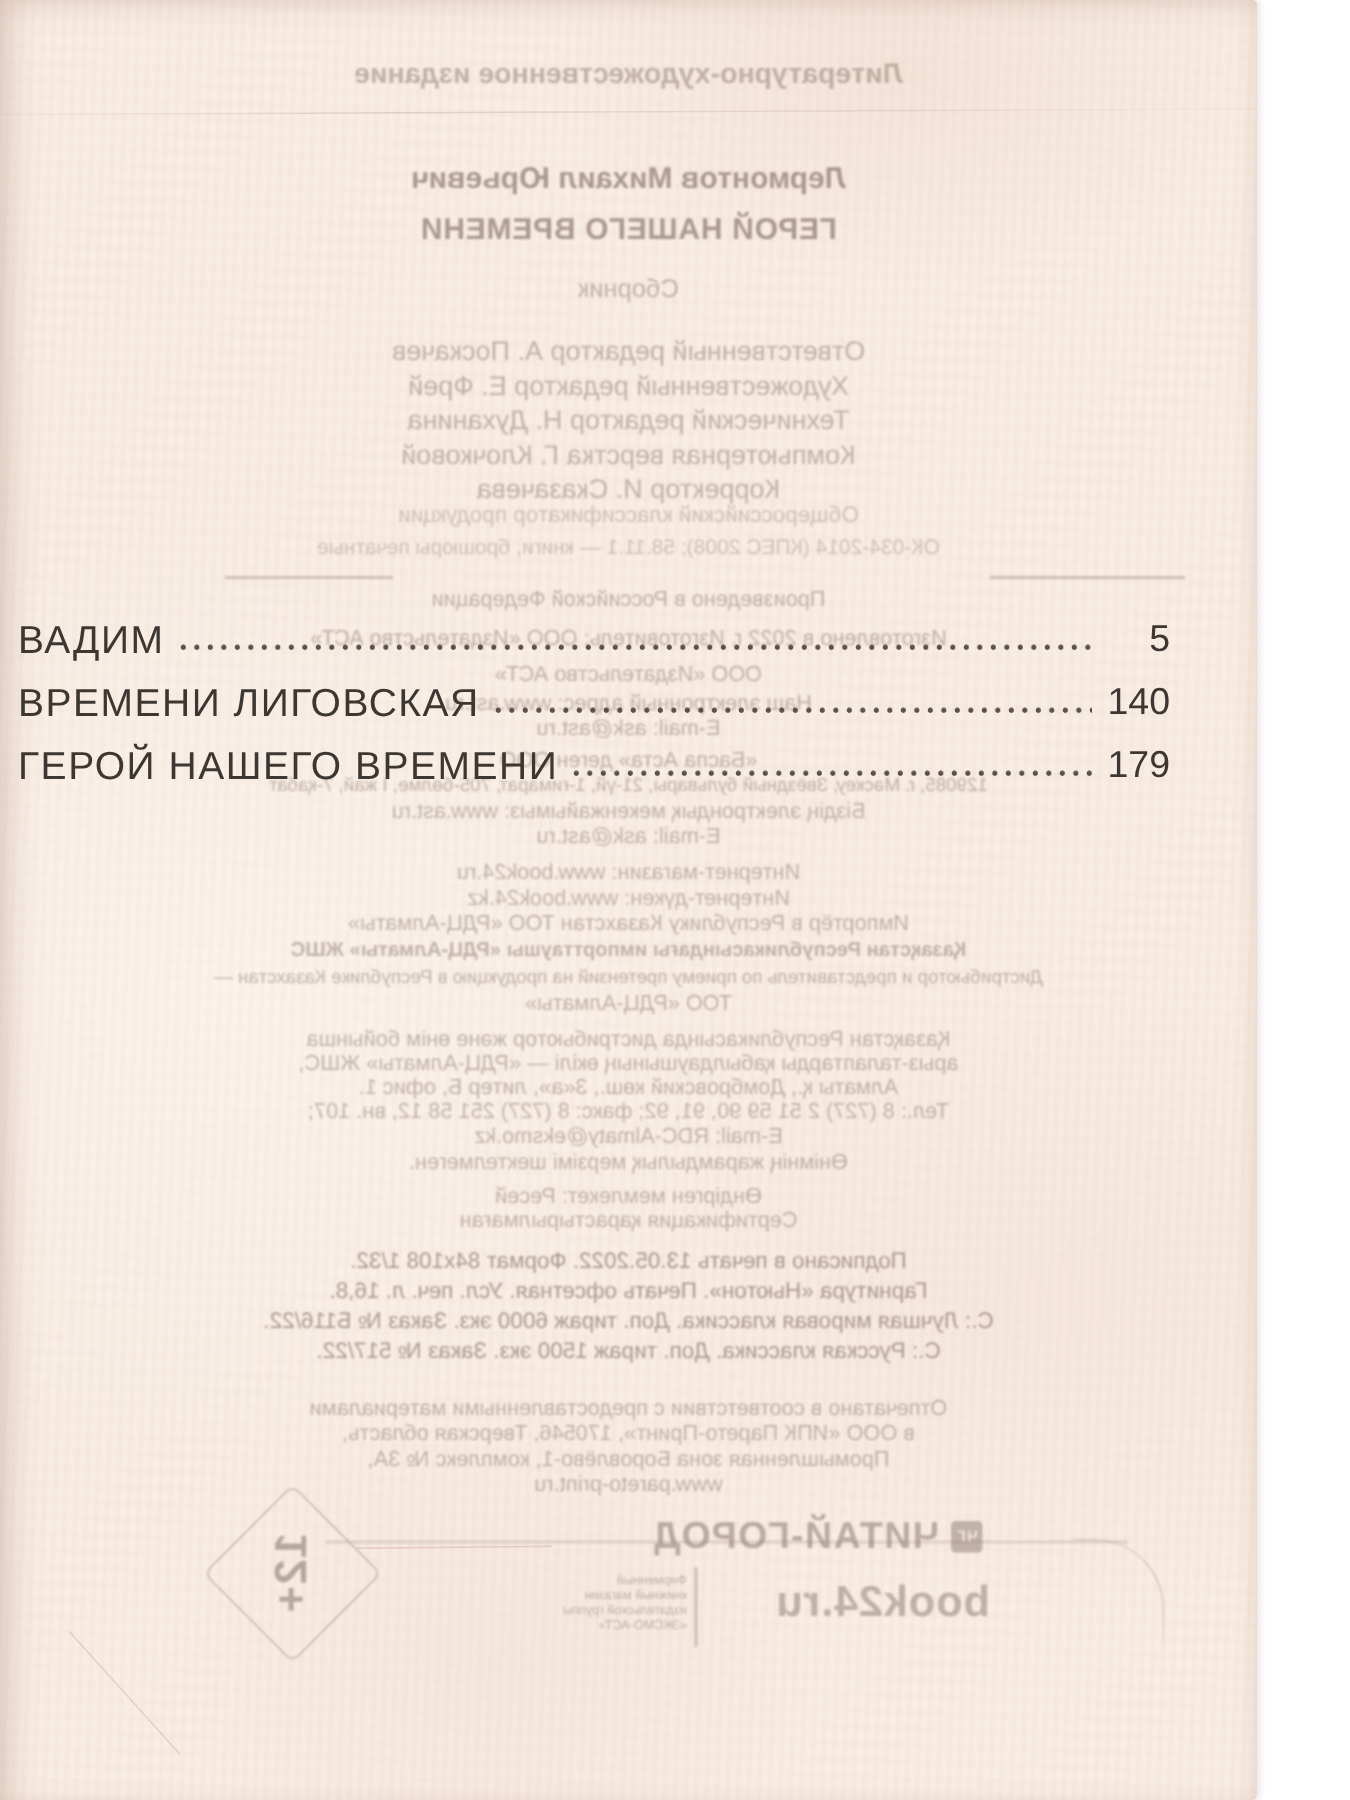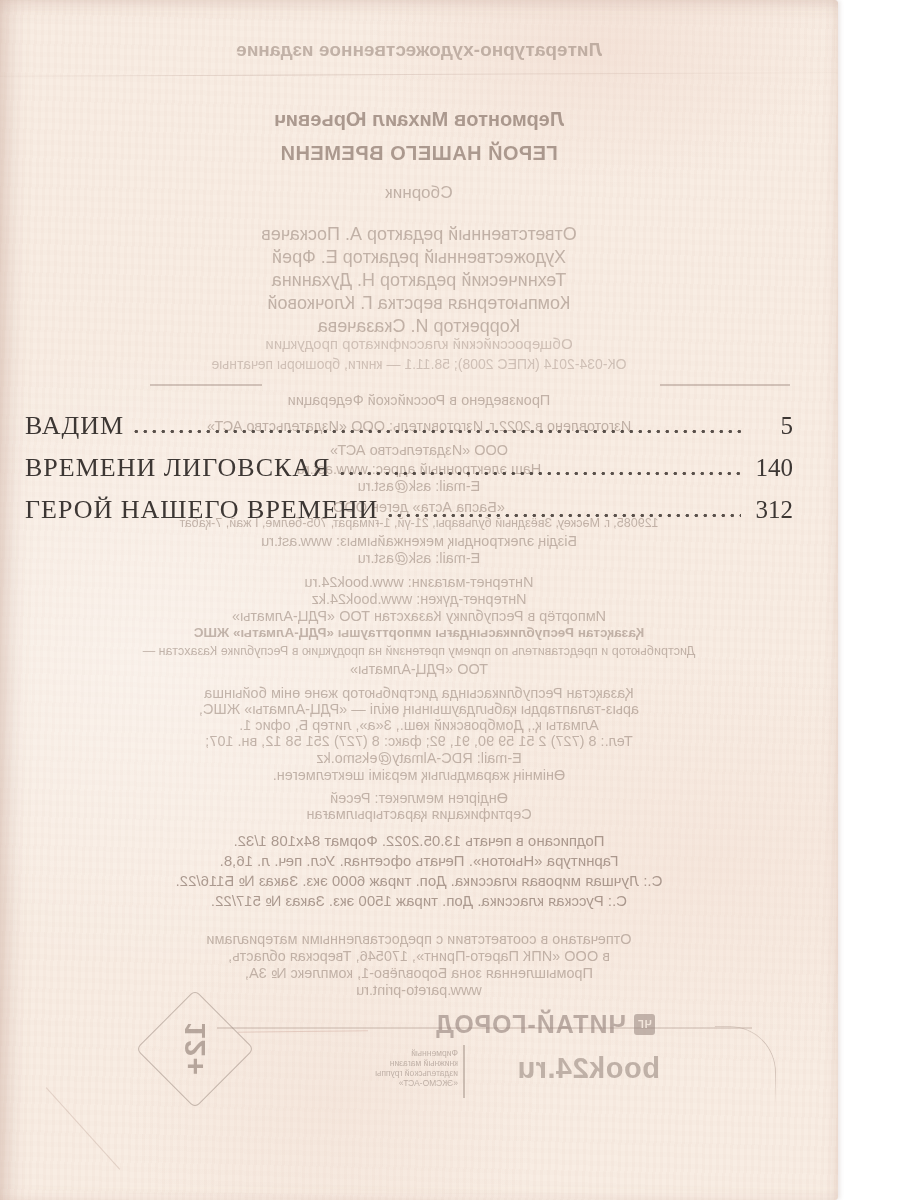--- a/index.html
+++ b/index.html
@@ -59,21 +59,21 @@
   .age-diamond{position:absolute;left:601px;top:1007px;width:82px;height:82px;
     border:1.6px solid rgba(150,132,122,.50);transform:rotate(45deg);border-radius:6px;
     display:flex;align-items:center;justify-content:center;}
   .age-text{transform:rotate(45deg);color:rgba(140,122,112,.60);font-weight:bold;font-size:30px;letter-spacing:1px;}
 
   
   .content{position:absolute;inset:0;z-index:2;}
   .toc-heading{position:absolute;left:0;top:342px;width:812px;text-align:center;
     font-family:"Liberation Sans",sans-serif;font-weight:600;font-size:43px;letter-spacing:1.5px;
     color:#463e39;}
-  .toc{position:absolute;left:25px;top:399px;width:768px;font-family:Liberation Serif, serif;color:#3d3734;}
+  .toc{position:absolute;left:12px;top:399px;width:768px;font-family:Liberation Sans, sans-serif;color:#3d3734;}
   .toc-row{display:flex;align-items:flex-end;height:42px;}
   .toc-title{font-size:26px;letter-spacing:1px;white-space:nowrap;line-height:30px;}
   .toc-dots{flex:1;height:5px;margin:0 6px 7px 10px;
     background-image:radial-gradient(circle at 2.2px 2.5px, rgba(62,54,49,.85) 1.5px, transparent 2px);
     background-size:9px 5px;background-repeat:repeat-x;background-position:left bottom;}
   .toc-page{font-size:25px;min-width:46px;text-align:right;line-height:30px;}
 </style>
 </head>
 <body>
 
@@ -166,18 +166,18 @@
         <span class="toc-page">5</span>
       </div>
       <div class="toc-row">
         <span class="toc-title">ВРЕМЕНИ ЛИГОВСКАЯ</span>
         <span class="toc-dots"></span>
         <span class="toc-page">140</span>
       </div>
       <div class="toc-row">
         <span class="toc-title">ГЕРОЙ НАШЕГО ВРЕМЕНИ</span>
         <span class="toc-dots"></span>
-        <span class="toc-page">312</span>
+        <span class="toc-page">179</span>
       </div>
     </div>
   </div>
 
 </div>
 
 </body></html>

